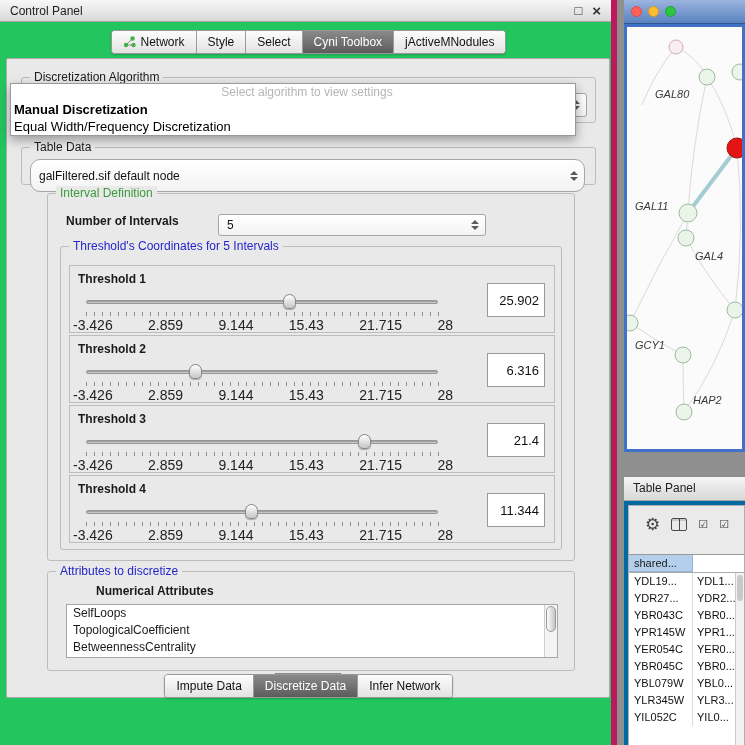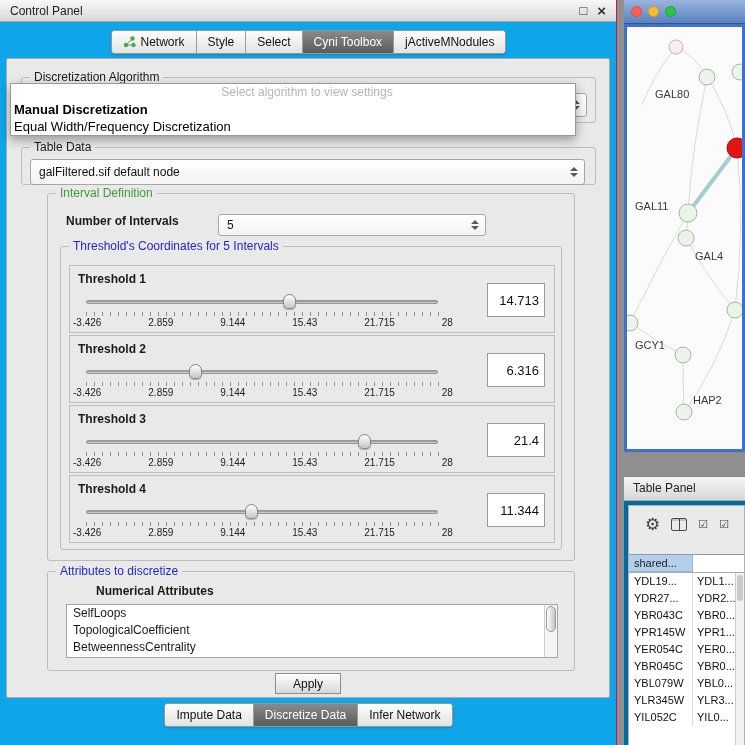--- a/index.html
+++ b/index.html
@@ -6,32 +6,32 @@
   html,body { width:745px; height:745px; }
   body {
     position:relative; overflow:hidden;
     background:#8f8f8f;
     font-family:"Liberation Sans", sans-serif;
     font-size:12px; color:#1a1a1a;
   }
 
   
   .control-panel { position:absolute; left:0; top:0; width:617px; height:745px;
-    background:#0ea5e9; border-right:1px solid #be185d; }
+    background:#22c55e; border-right:6px solid #be185d; }
   .titlebar { height:22px; background:linear-gradient(#f7f7f7,#d9d9d9);
     border-bottom:1px solid #a6a6a6; display:flex; align-items:center; padding:0 10px; }
   .titlebar .title { font-size:12px; color:#222; }
   .titlebar .spacer { flex:1; }
   .win-btn { font-size:13px; color:#333; margin-left:10px; cursor:default; line-height:1; }
   .win-btn.close { font-weight:bold; font-size:15px; }
 
   
   .tabbar { position:absolute; left:0; width:617px; display:flex; justify-content:center; }
   .tabbar.top { top:30px; }
-  .tabbar.bottom { top:703px; }
+  .tabbar.bottom { top:674px; }
   .segmented { display:inline-flex; border:1px solid #979797; border-radius:4px;
     overflow:hidden; box-shadow:0 1px 2px rgba(0,0,0,.18); background:#fff; }
   .tab { padding:4px 11px; font-size:12px; color:#111; border-right:1px solid #9b9b9b;
     background:linear-gradient(#fdfdfd,#e2e2e2); display:flex; align-items:center; gap:5px; }
   .tab:last-child { border-right:none; }
   .tab.selected { background:linear-gradient(#8a8a8a,#5c5c5c); color:#fff; }
 
   
   .inner { position:absolute; left:6px; top:58px; width:604px; height:640px;
     border:1px solid #ababab; border-radius:2px; background:#e9e9e9; }
@@ -70,42 +70,42 @@
   .slider { position:absolute; left:16px; top:28px; width:352px; height:16px; }
   .track { position:absolute; left:0; right:0; top:6px; height:4px; background:#cdcdcd;
     border:1px solid #979797; border-radius:2px;
     box-shadow:inset 0 1px 1px rgba(0,0,0,.25); }
   .thumb { position:absolute; top:0; width:13px; height:15px;
     background:linear-gradient(#ffffff,#c6c6c6); border:1px solid #858585;
     border-radius:7px 7px 5px 5px; box-shadow:0 1px 1px rgba(0,0,0,.25); }
   .ticks { position:absolute; left:16px; top:46px; width:353px; height:4px;
     background-image:repeating-linear-gradient(to right,#8f8f8f 0 1px,transparent 1px 8px); }
   .scale { position:absolute; left:3px; top:51px; width:380px; display:flex;
-    justify-content:space-between; font-size:10px; color:#222; }
+    justify-content:space-between; font-size:14px; color:#222; }
   .value-box { position:absolute; right:9px; top:17px; width:58px; height:34px;
     background:#fff; border:1px solid #999; font-size:13px; color:#111;
     display:flex; align-items:center; justify-content:flex-end; padding-right:5px; }
 
   
   .listbox { position:absolute; left:18px; top:32px; width:492px; height:54px;
     background:#fff; border:1px solid #a6a6a6; overflow:hidden; }
   .list-item { font-size:12px; line-height:17px; padding-left:6px; white-space:nowrap; }
   .list-scrollbar { position:absolute; right:0; top:0; bottom:0; width:13px;
     background:#f4f4f4; border-left:1px solid #d0d0d0; }
   .list-thumb { position:absolute; left:1px; top:1px; width:10px; height:26px;
     background:linear-gradient(90deg,#fdfdfd,#c4c4c4); border:1px solid #9a9a9a;
     border-radius:5px; }
 
   .apply-btn { position:absolute; left:50%; transform:translateX(-50%); top:614px;
     width:66px; height:21px; background:linear-gradient(#fefefe,#d8d8d8);
     border:1px solid #8e8e8e; border-radius:0; font-size:12px; color:#111;
     display:flex; align-items:center; justify-content:center; }
 
   
-  .network-window { position:absolute; left:624px; top:0; width:121px; height:496px; }
+  .network-window { position:absolute; left:624px; top:0; width:121px; height:496px;font-style:italic; }
   .net-titlebar { height:24px; background:linear-gradient(#9ab4dd,#5a82c0);
     border-bottom:1px solid #2f5594; display:flex; align-items:center;
     padding-left:7px; gap:6px; }
   .light { width:11px; height:11px; border-radius:50%; }
   .light.red { background:#ff5f57; border:1px solid #d94c44; }
   .light.yellow { background:#febc2e; border:1px solid #d29a26; }
   .light.green { background:#28c840; border:1px solid #24a233; }
   .net-canvas { position:absolute; left:0; top:24px; width:121px; height:428px;
     background:#fbfbfb; border:3px solid #4272c8; overflow:hidden; }
   .net-canvas svg text { font-family:"Liberation Sans", sans-serif; font-size:11px; fill:#3a3a3a; }
@@ -188,21 +188,21 @@
         <span class="cspace"></span>
         <span class="stepper">
           <span class="tri-up"></span>
           <span class="tri-down"></span>
         </span>
       </div>
     </div>
 
     <div class="group" style="left:14px; top:88px; width:575px; height:38px;">
       <span class="group-label">Table Data</span>
-      <div class="combo" style="left:8px; right:10px; top:11px; height:26px;">
+      <div class="combo" style="left:8px; right:10px; top:11px; height:33px;border-radius:10px;">
         <span>galFiltered.sif default node</span>
         <span class="cspace"></span>
         <span class="stepper">
           <span class="tri-up"></span>
           <span class="tri-down"></span>
         </span>
       </div>
     </div>
 
     <div class="group" style="left:40px; top:134px; width:528px; height:368px;">
@@ -229,21 +229,21 @@
           </div>
           <div class="ticks"></div>
           <div class="scale">
             <span>-3.426</span>
             <span>2.859</span>
             <span>9.144</span>
             <span>15.43</span>
             <span>21.715</span>
             <span>28</span>
           </div>
-          <div class="value-box">14.713</div>
+          <div class="value-box">25.902</div>
         </div>
 
         <div class="threshold-box" style="top:88px;">
           <span class="th-label">Threshold 2</span>
           <div class="slider">
             <div class="track"></div>
             <div class="thumb" style="left: calc(31% - 6px);"></div>
           </div>
           <div class="ticks"></div>
           <div class="scale">

